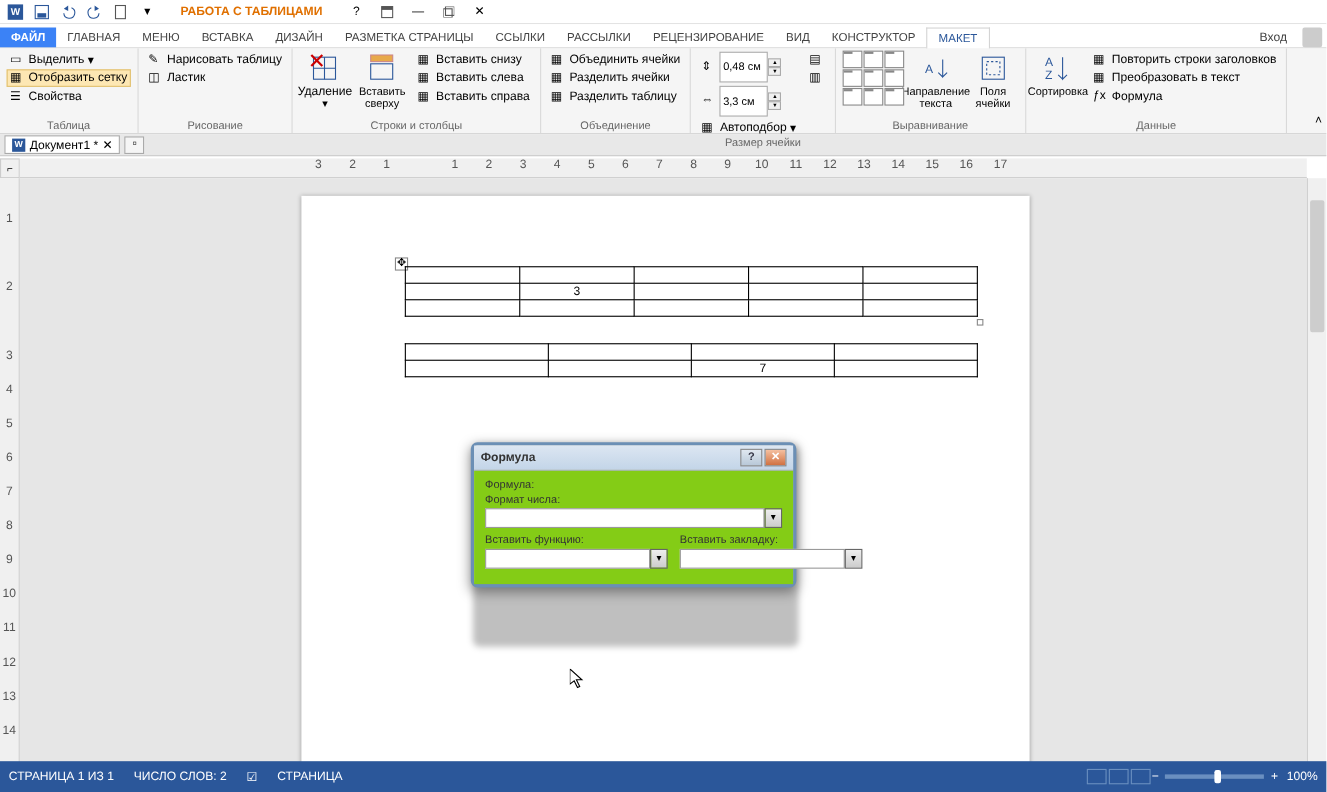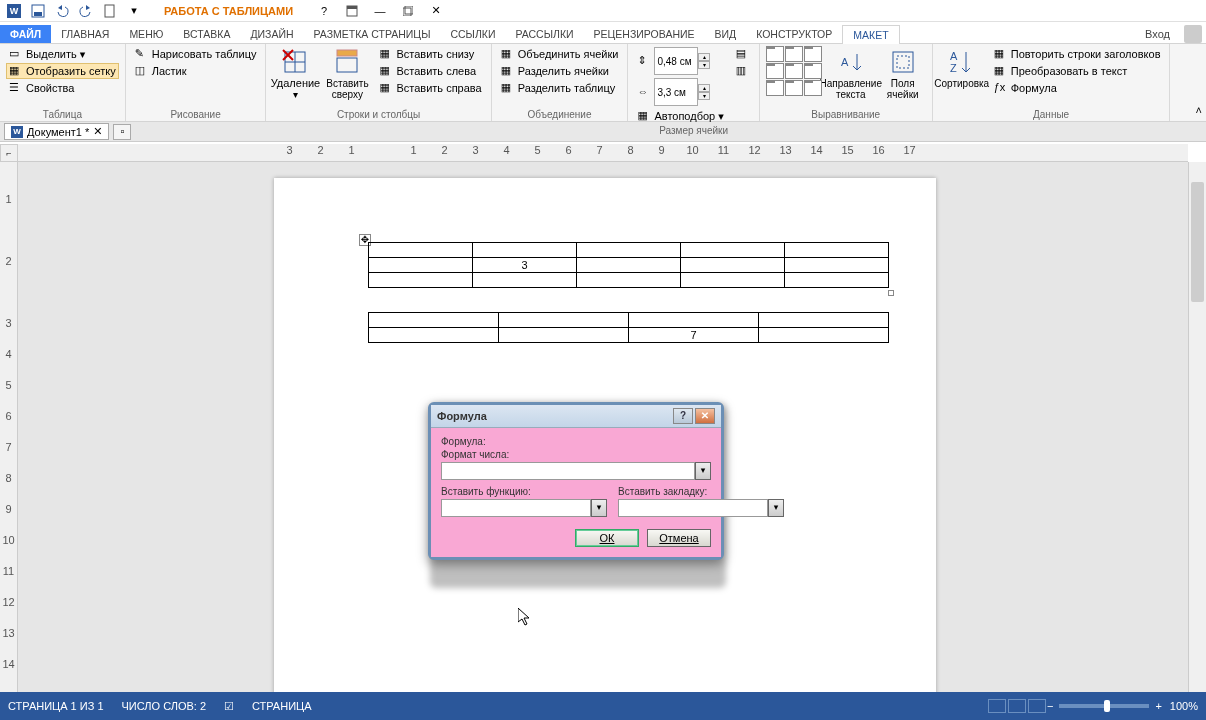--- a/index.html
+++ b/index.html
@@ -72,21 +72,21 @@
 .resize-handle { position: absolute; width: 6px; height: 6px; border: 1px solid #888; background: #fff; cursor: se-resize; }
 
 
 .dialog-shadow { position: absolute; left: 430px; top: 404px; width: 296px; height: 184px; background: rgba(0,0,0,.25); border-radius: 6px; filter: blur(3px); }
 .dialog { position: absolute; left: 428px; top: 402px; width: 296px; background: #ece9d8; border: 3px solid #6b8fb5; border-radius: 6px; box-shadow: 0 4px 12px rgba(0,0,0,.4); }
 .dlg-title { background: linear-gradient(#dce6f2,#c3d5e8); padding: 3px 6px; display: flex; align-items: center; border-bottom: 1px solid #9ab; }
 .dlg-title-text { flex: 1; font-weight: bold; color: #333; }
 .dlg-title-btns { display: flex; gap: 2px; }
 .dlg-tbtn { width: 20px; height: 16px; border: 1px solid #888; background: linear-gradient(#f5c0a0,#d07040); font-size: 10px; text-align: center; cursor: pointer; color:#fff; font-weight:bold; line-height:14px; }
 .dlg-tbtn.help { background: linear-gradient(#e0e8f0,#b8c8d8); color:#334; }
-.dlg-body { padding: 6px 10px 10px 10px; background: #f9a8d4; }
+.dlg-body { padding: 6px 10px 10px 10px; background: #84cc16; }
 .dlg-label { font-size: 10px; color: #333; margin-top: 2px; }
 .dlg-input { width: 100%; border: 1px solid #7a9; background: #fff; padding: 2px 3px; font-size: 11px; margin: 2px 0 4px 0; }
 .dlg-combo { display: flex; margin: 2px 0 4px 0; }
 .dlg-combo input { flex: 1; border: 1px solid #999; background: #fff; padding: 2px 3px; font-size: 11px; }
 .dlg-combo .dd { width: 16px; border: 1px solid #666; background: linear-gradient(#eee,#ccc); text-align: center; cursor: pointer; font-size: 9px; line-height: 14px; }
 .dlg-row { display: flex; gap: 11px; }
 .dlg-col { flex: 1; }
 .dlg-buttons { display: flex; justify-content: flex-end; gap: 8px; margin-top: 8px; }
 .dlg-btn { min-width: 64px; padding: 2px 10px; border: 1px solid #666; background: linear-gradient(#f8f8f4,#d8d8d0); cursor: pointer; font-size: 11px; text-decoration: underline; }
 .dlg-btn.primary { border: 1px solid #3a6; box-shadow: 0 0 0 1px #6c9 inset; }
@@ -470,24 +470,20 @@
         </div>
       </div>
       <div class="dlg-col">
         <div class="dlg-label">Вставить закладку:</div>
         <div class="dlg-combo">
           <input style="">
           <div class="dd">▾</div>
         </div>
       </div>
     </div>
-    <div class="dlg-buttons">
-      <button class="dlg-btn primary">ОК</button>
-      <button class="dlg-btn">Отмена</button>
-    </div>
   </div>
 </div>
 
 <svg class="cursor">
     <path d="M0 0 L0 14 L4 11 L7 17 L9 16 L6 10 L11 10 Z" fill="#fff" stroke="#000"></path>
   </svg>
 
 <div class="statusbar">
   <div class="seg">СТРАНИЦА 1 ИЗ 1</div>
   <div class="seg">ЧИСЛО СЛОВ: 2</div>

